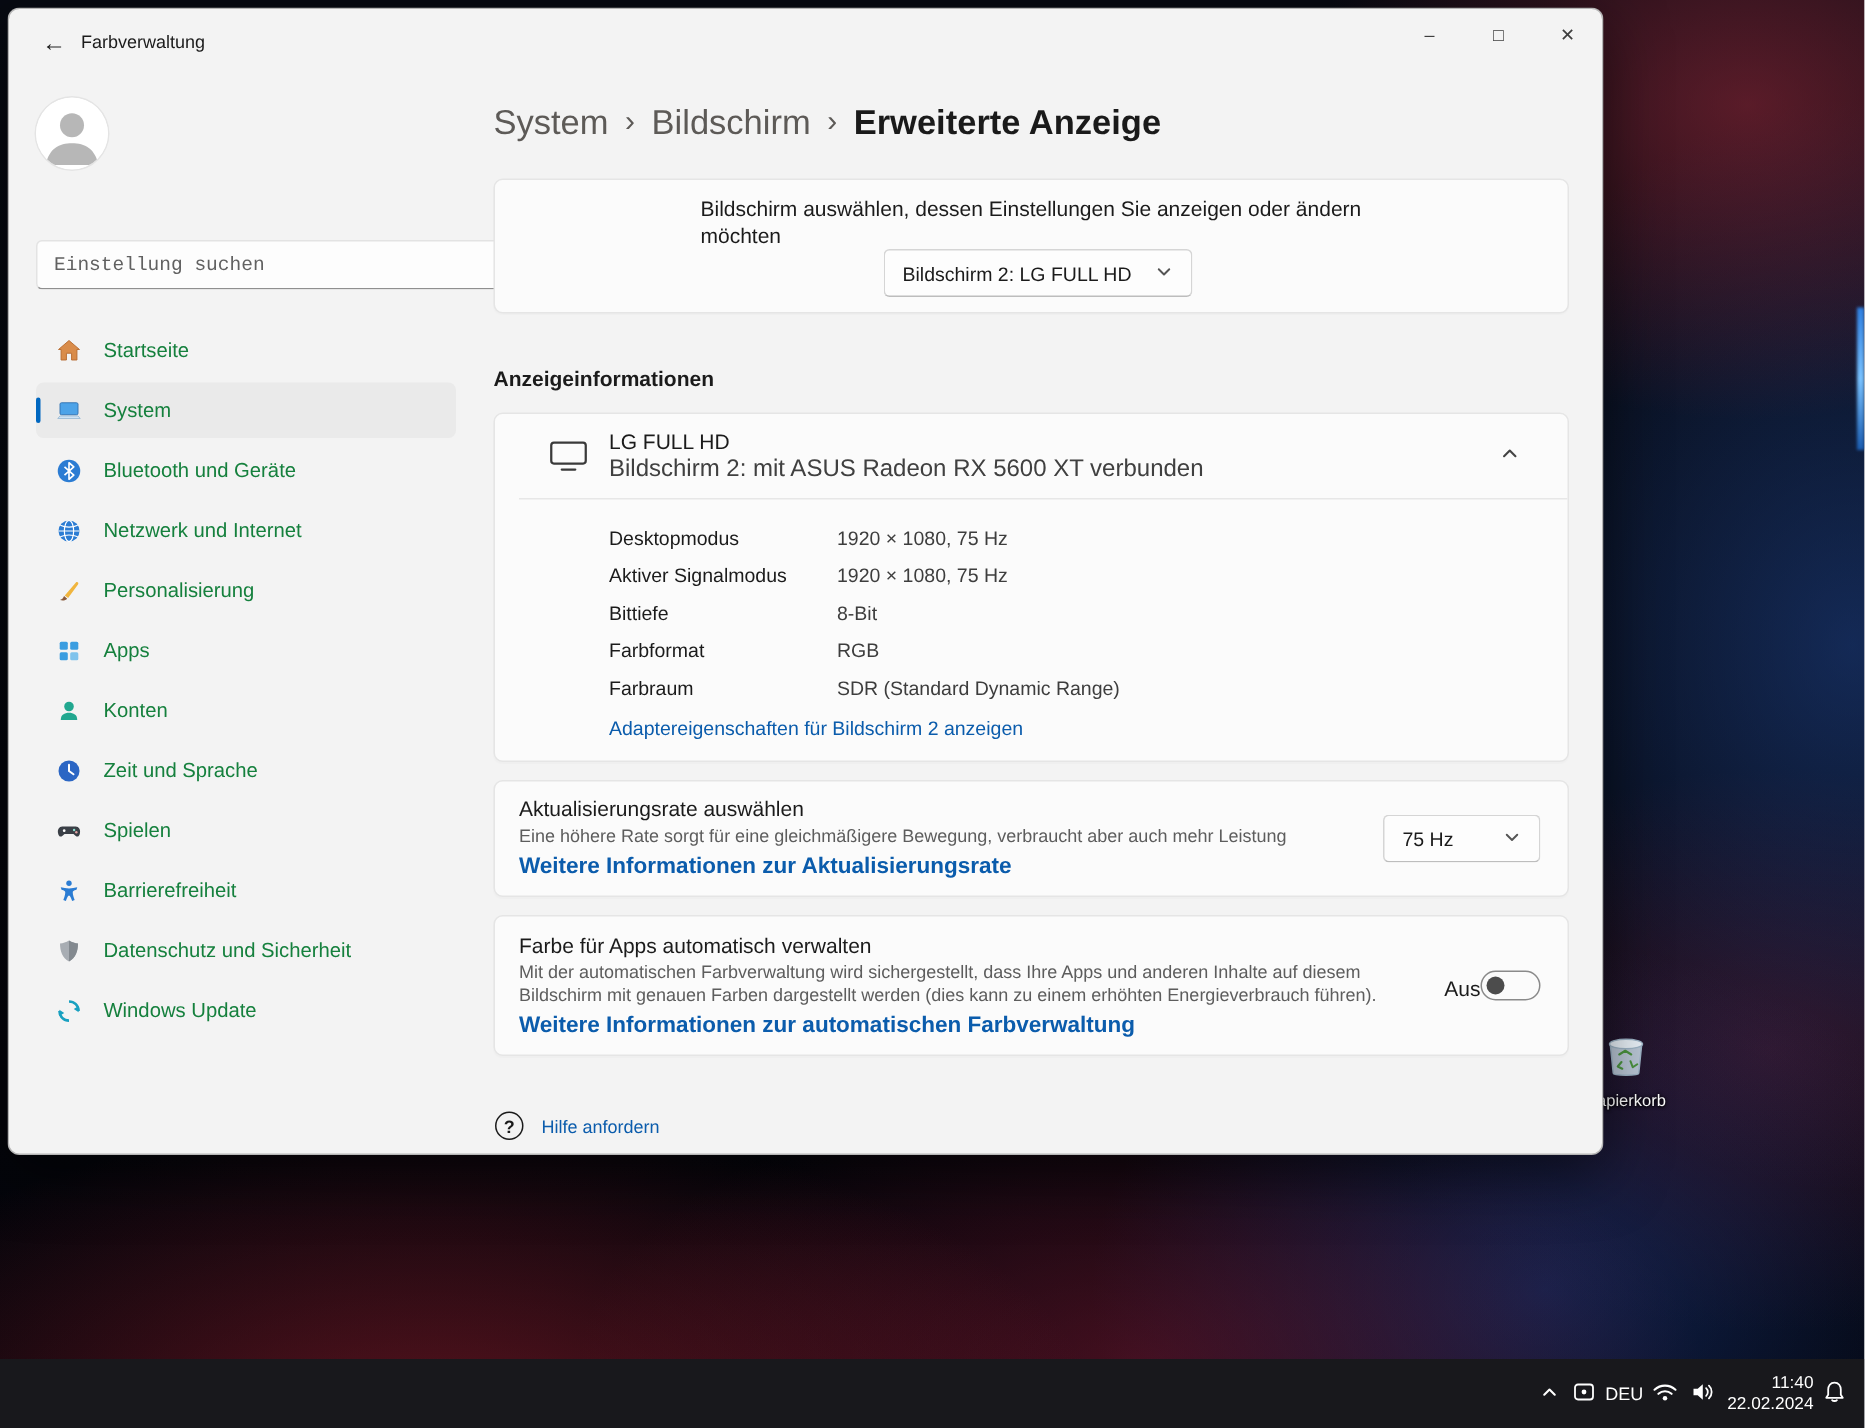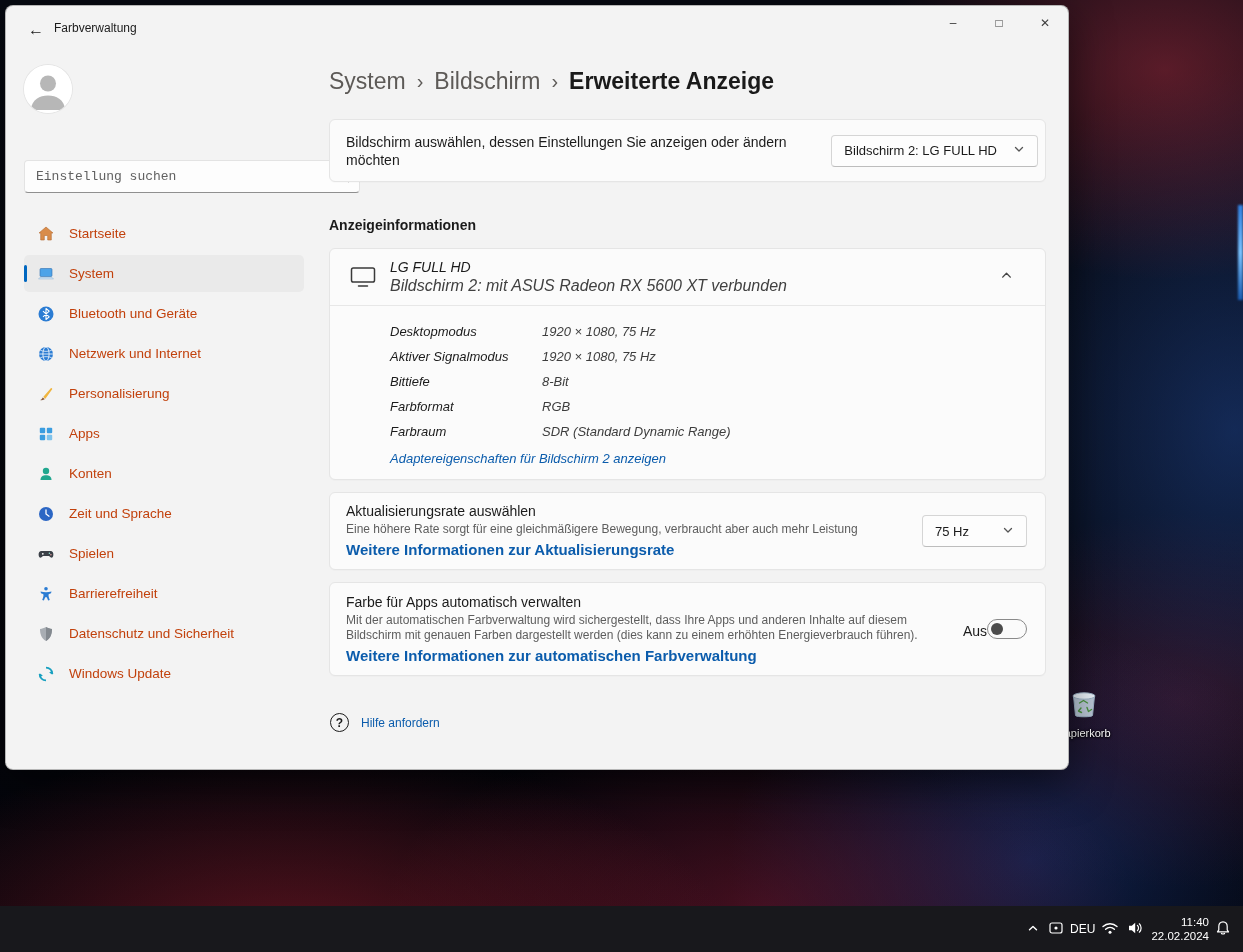--- a/index.html
+++ b/index.html
@@ -39,52 +39,52 @@
   .avatar{margin-top:11px;width:48px;height:48px;border-radius:50%;overflow:hidden;background:#ffffff;
     box-shadow:0 0 0 1px rgba(0,0,0,.06);}
   .search-box{position:relative;margin-top:47px;width:336px;font-family:Liberation Mono, monospace;}
   .search-box input{width:100%;height:33px;box-sizing:border-box;padding:0 32px 0 11px;
     font-size:13px;color:#1b1b1b;background:#fdfdfd;border:1px solid #e3e3e3;border-bottom:1px solid #8f8f8f;
     border-radius:4px;outline:none;font-family:inherit;}
   .search-box input::placeholder{color:#616161;}
   .search-box .search-ic{position:absolute;right:10px;top:9px;}
   .nav{margin-top:22px;width:280px;}
   .nav-item{position:relative;display:flex;align-items:center;gap:14px;height:37px;margin-bottom:3px;
-    padding:0 0 0 13px;border-radius:5px;font-size:13.5px;color:#c2410c;cursor:pointer;}
+    padding:0 0 0 13px;border-radius:5px;font-size:13.5px;color:#15803d;cursor:pointer;}
   .nav-item.selected{background:#eaeaea;}
   .nav-item.selected::before{content:"";position:absolute;left:0;top:10px;width:3px;height:17px;
     border-radius:2px;background:#0067c0;}
   .nav-ic{width:18px;height:18px;display:flex;align-items:center;justify-content:center;flex:none;}
 
   
   .content{position:absolute;left:323px;top:48px;width:717px;bottom:0;padding-top:10px;}
   .breadcrumb{display:flex;align-items:center;gap:11px;height:34px;}
   .bc{font-size:23px;color:#5d5a57;cursor:pointer;}
   .bc-sep{font-size:20px;color:#5d5a57;padding-top:1px;}
   .bc-current{font-size:23px;color:#1a1a1a;font-weight:700;}
 
   .card{background:#fbfbfb;border:1px solid #e5e5e5;border-radius:6px;box-sizing:border-box;
     box-shadow:0 1px 1px rgba(0,0,0,.02);}
   .row-card{display:flex;align-items:center;justify-content:space-between;
     padding:10px 18px 10px 16px;}
-  .card1{margin-top:21px;min-height:63px;padding-right:7px;}
+  .card1{margin-top:21px;min-height:63px;padding-right:7px;flex-direction:column;}
   .card-label{font-size:14px;color:#1b1b1b;max-width:450px;line-height:18px;}
   .card-title{font-size:14px;color:#1b1b1b;}
   .card-desc{font-size:12px;color:#5d5d5d;margin-top:3px;line-height:15px;max-width:590px;}
   .link{color:#0b5cac;text-decoration:none;cursor:pointer;}
   .card-link{display:inline-block;font-size:15px;font-weight:700;margin-top:4px;}
 
   .dropdown{display:inline-flex;align-items:center;gap:16px;height:32px;padding:0 12px;
     background:#fdfdfd;border:1px solid #d5d5d5;border-bottom-color:#bdbdbd;border-radius:4px;
     font-size:13px;color:#1b1b1b;cursor:pointer;font-family:inherit;white-space:nowrap;}
   .dropdown.small-dd{min-width:105px;justify-content:space-between;}
 
   .section-title{margin:35px 0 15px 0;font-size:14px;font-weight:700;color:#1b1b1b;}
 
-  .info-card{padding:0 0 12px 0;font-style:italic;}
+  .info-card{padding:0 0 12px 16px;}
   .info-header{display:flex;align-items:center;height:56px;padding:0 16px 0 20px;}
   .monitor-ic{width:26px;height:22px;flex:none;margin-right:14px;}
   .monitor-name{font-size:14px;color:#1b1b1b;}
   .monitor-sub{font-size:16px;color:#404040;margin-top:2px;}
   .chev-btn{margin-left:auto;width:30px;height:30px;border:none;background:transparent;cursor:pointer;
     display:flex;align-items:center;justify-content:center;border-radius:4px;margin-right:8px;}
   .info-divider{height:1px;background:#e7e7e7;}
   .info-rows{padding:13px 0 0 60px;}
   .info-row{display:flex;height:25px;align-items:center;font-size:13px;}
   .info-row .k{width:152px;color:#1b1b1b;}

